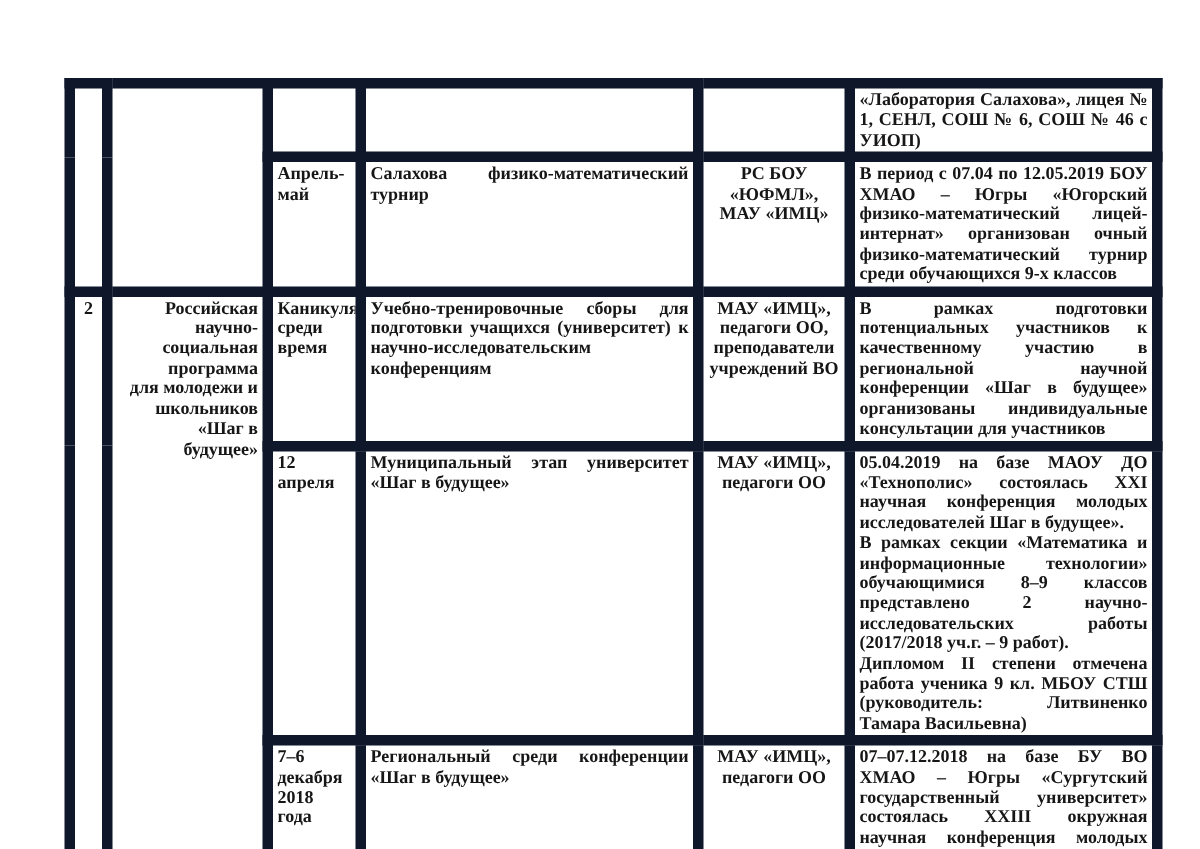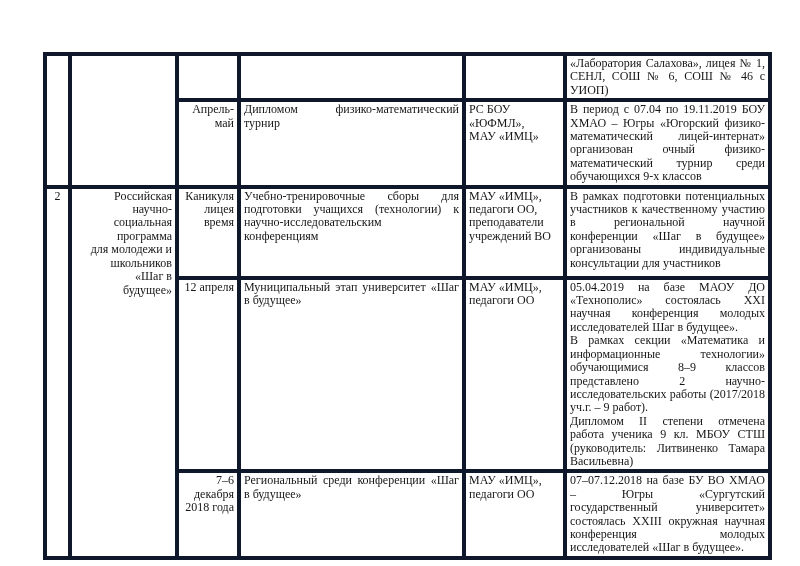--- a/index.html
+++ b/index.html
@@ -20,39 +20,40 @@
     position: absolute;
     left: 43px;
     top: 52px;
     width: 725px;
     border-collapse: collapse;
     table-layout: fixed;
     font-size: 12px;
     line-height: 13.4px;
   }
   table.report-table td {
-    border: 4px solid #0f172a;
+    border: 7px solid #0f172a;
     vertical-align: top;
     padding: 1px 3px 1px 3px;
     box-sizing: border-box;
     overflow: hidden;
     white-space: pre-line;
+    font-weight: bold;
   }
   
   tr.r-a { height: 28px; }
   tr.r-b { height: 80px; }
   tr.r-c { height: 91px; }
   tr.r-d { height: 186px; }
   tr.r-e { height: 76px; }
   
   td.c-num    { text-align: center; }
   td.c-name   { text-align: right; }
-  td.c-period { text-align: right; }
+  td.c-period { text-align: left; }
   td.c-event  { text-align: justify; text-justify: inter-word; }
-  td.c-part   { text-align: left; }
+  td.c-part   { text-align: center; }
   td.c-result { text-align: justify; text-justify: inter-word; }
 </style>
 </head>
 <body>
 
 <div class="page">
   <table class="report-table">
     <colgroup>
       <col style="width:25px">
       <col style="width:107px">
@@ -66,40 +67,40 @@
         <td class="c-num" rowspan="2"></td>
         <td class="c-name" rowspan="2"></td>
         <td class="c-period"></td>
         <td class="c-event"></td>
         <td class="c-part"></td>
         <td class="c-result">«Лаборатория Салахова», лицея № 1, СЕНЛ, СОШ № 6, СОШ № 46 с УИОП)</td>
       </tr>
       <tr class="r-b">
         <td class="c-period">Апрель-
 май</td>
-        <td class="c-event">Дипломом физико-математический турнир</td>
+        <td class="c-event">Салахова физико-математический турнир</td>
         <td class="c-part">РС БОУ
 «ЮФМЛ»,
 МАУ «ИМЦ»</td>
-        <td class="c-result">В период с 07.04 по 19.11.2019 БОУ ХМАО – Югры «Югорский физико-математический лицей-интернат» организован очный физико-математический турнир среди обучающихся 9-х классов</td>
+        <td class="c-result">В период с 07.04 по 12.05.2019 БОУ ХМАО – Югры «Югорский физико-математический лицей-интернат» организован очный физико-математический турнир среди обучающихся 9-х классов</td>
       </tr>
       <tr class="r-c">
         <td class="c-num" rowspan="3">2</td>
         <td class="c-name" rowspan="3">Российская
 научно-
 социальная
 программа
 для молодежи и
 школьников
 «Шаг в
 будущее»</td>
         <td class="c-period">Каникуля
-лицея
+среди
 время</td>
-        <td class="c-event">Учебно-тренировочные сборы для подготовки учащихся (технологии) к научно-исследовательским конференциям</td>
+        <td class="c-event">Учебно-тренировочные сборы для подготовки учащихся (университет) к научно-исследовательским конференциям</td>
         <td class="c-part">МАУ «ИМЦ»,
 педагоги ОО,
 преподаватели
 учреждений ВО</td>
         <td class="c-result">В рамках подготовки потенциальных участников к качественному участию в региональной научной конференции «Шаг в будущее» организованы индивидуальные консультации для участников</td>
       </tr>
       <tr class="r-d">
         <td class="c-period">12 апреля</td>
         <td class="c-event">Муниципальный этап университет «Шаг в будущее»</td>
         <td class="c-part">МАУ «ИМЦ»,

